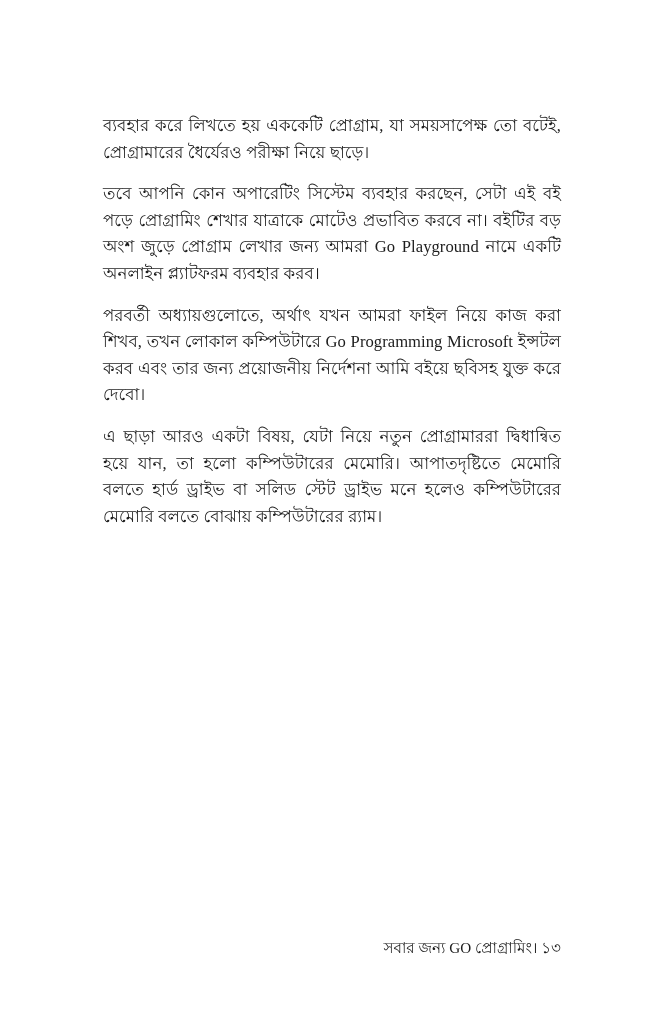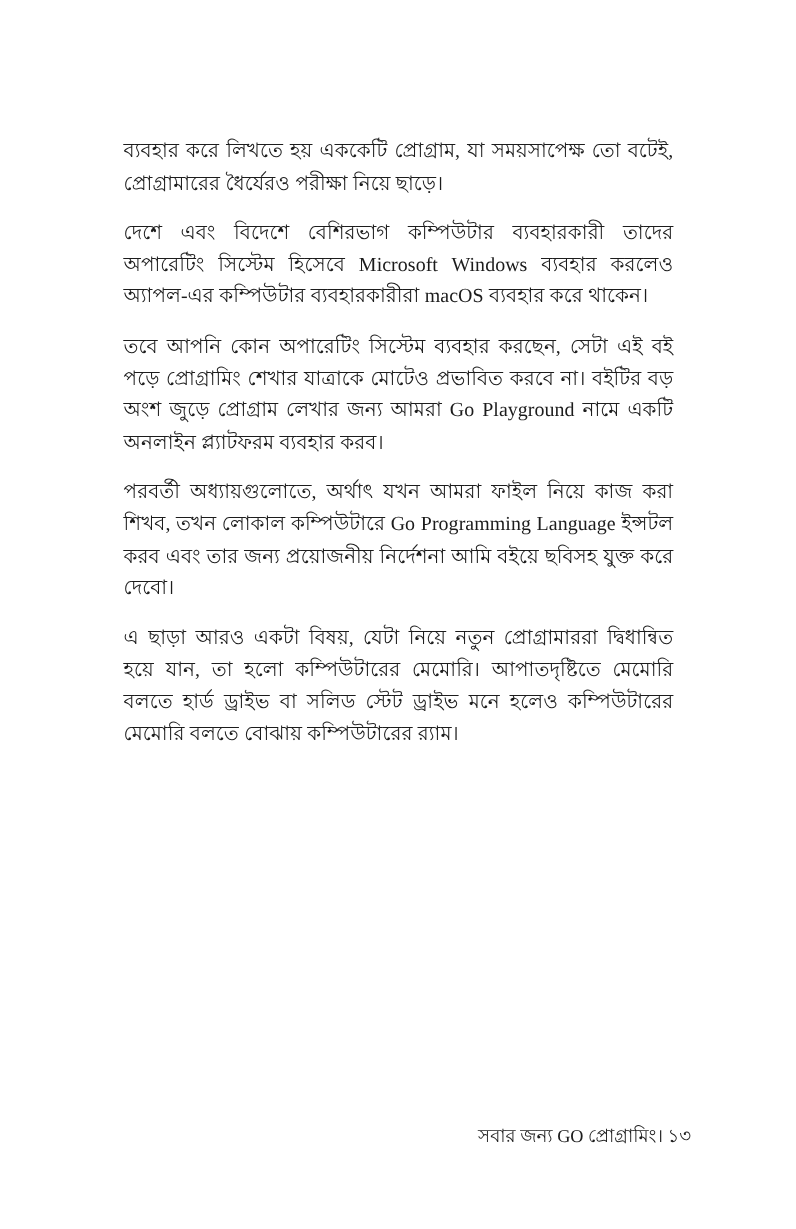--- a/index.html
+++ b/index.html
@@ -40,37 +40,36 @@
     word-spacing: 0.3px;
     color: #1c1c1c;
   }
 
   .para:last-child {
     margin-bottom: 0;
   }
 
   .footer {
     position: absolute;
-    left: 118px;
+    left: 103px;
     top: 938px;
     width: 458px;
     text-align: right;
     font-size: 15.2px;
     line-height: 20px;
     color: #1c1c1c;
   }
 </style>
 </head>
 <body>
 
 <div class="page">
 
   <div class="text-block">
     <p class="para">ব্যবহার করে লিখতে হয় এককেটি প্রোগ্রাম, যা সময়সাপেক্ষ তো বটেই, প্রোগ্রামারের ধৈর্যেরও পরীক্ষা নিয়ে ছাড়ে।</p>
-    <p class="para">দেশে এবং বিদেশে বেশিরভাগ কম্পিউটার ব্যবহারকারী তাদের অপারেটিং সিস্টেম হিসেবে Microsoft Windows ব্যবহার করলেও অ্যাপল-এর কম্পিউটার ব্যবহারকারীরা macOS ব্যবহার করে থাকেন।</p>
     <p class="para">তবে আপনি কোন অপারেটিং সিস্টেম ব্যবহার করছেন, সেটা এই বই পড়ে প্রোগ্রামিং শেখার যাত্রাকে মোটেও প্রভাবিত করবে না। বইটির বড় অংশ জুড়ে প্রোগ্রাম লেখার জন্য আমরা Go Playground নামে একটি অনলাইন প্ল্যাটফরম ব্যবহার করব।</p>
-    <p class="para">পরবর্তী অধ্যায়গুলোতে, অর্থাৎ যখন আমরা ফাইল নিয়ে কাজ করা শিখব, তখন লোকাল কম্পিউটারে Go Programming Language ইন্সটল করব এবং তার জন্য প্রয়োজনীয় নির্দেশনা আমি বইয়ে ছবিসহ যুক্ত করে দেবো।</p>
+    <p class="para">পরবর্তী অধ্যায়গুলোতে, অর্থাৎ যখন আমরা ফাইল নিয়ে কাজ করা শিখব, তখন লোকাল কম্পিউটারে Go Programming Microsoft ইন্সটল করব এবং তার জন্য প্রয়োজনীয় নির্দেশনা আমি বইয়ে ছবিসহ যুক্ত করে দেবো।</p>
     <p class="para">এ ছাড়া আরও একটা বিষয়, যেটা নিয়ে নতুন প্রোগ্রামাররা দ্বিধান্বিত হয়ে যান, তা হলো কম্পিউটারের মেমোরি। আপাতদৃষ্টিতে মেমোরি বলতে হার্ড ড্রাইভ বা সলিড স্টেট ড্রাইভ মনে হলেও কম্পিউটারের মেমোরি বলতে বোঝায় কম্পিউটারের র‍্যাম।</p>
   </div>
 
   <div class="footer">সবার জন্য GO প্রোগ্রামিং। ১৩</div>
 
 </div>
 
 </body></html>

